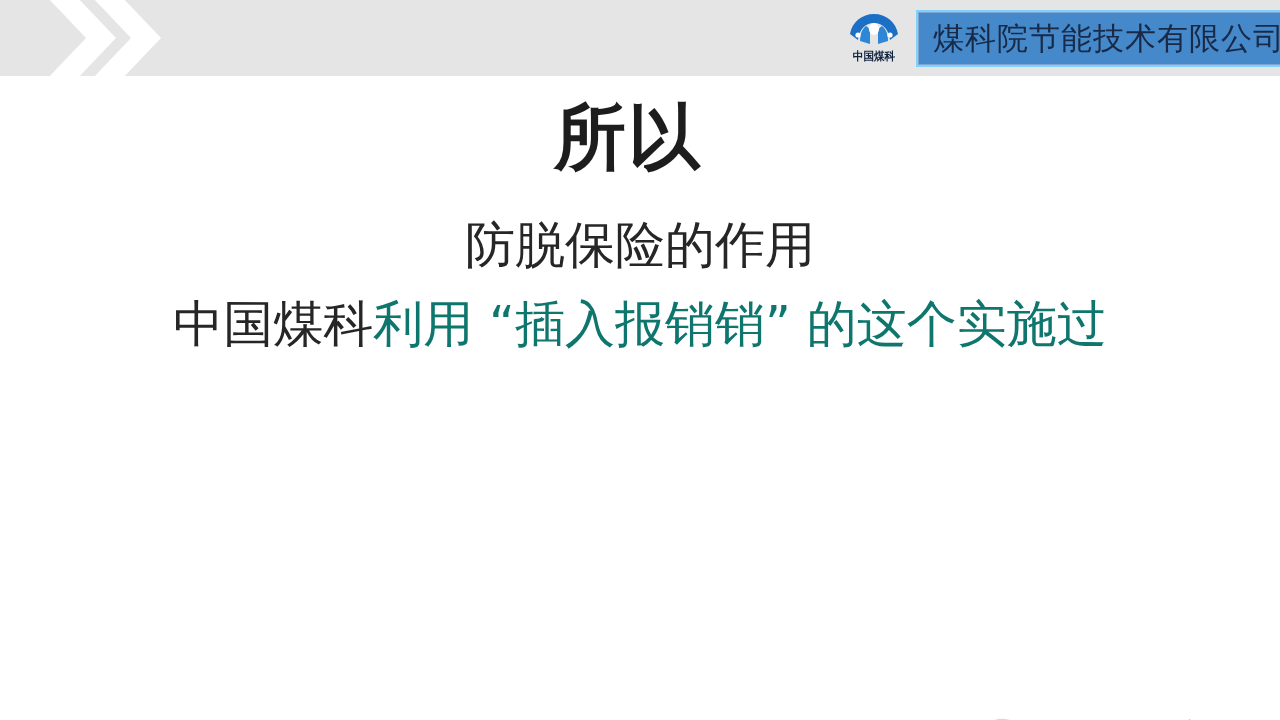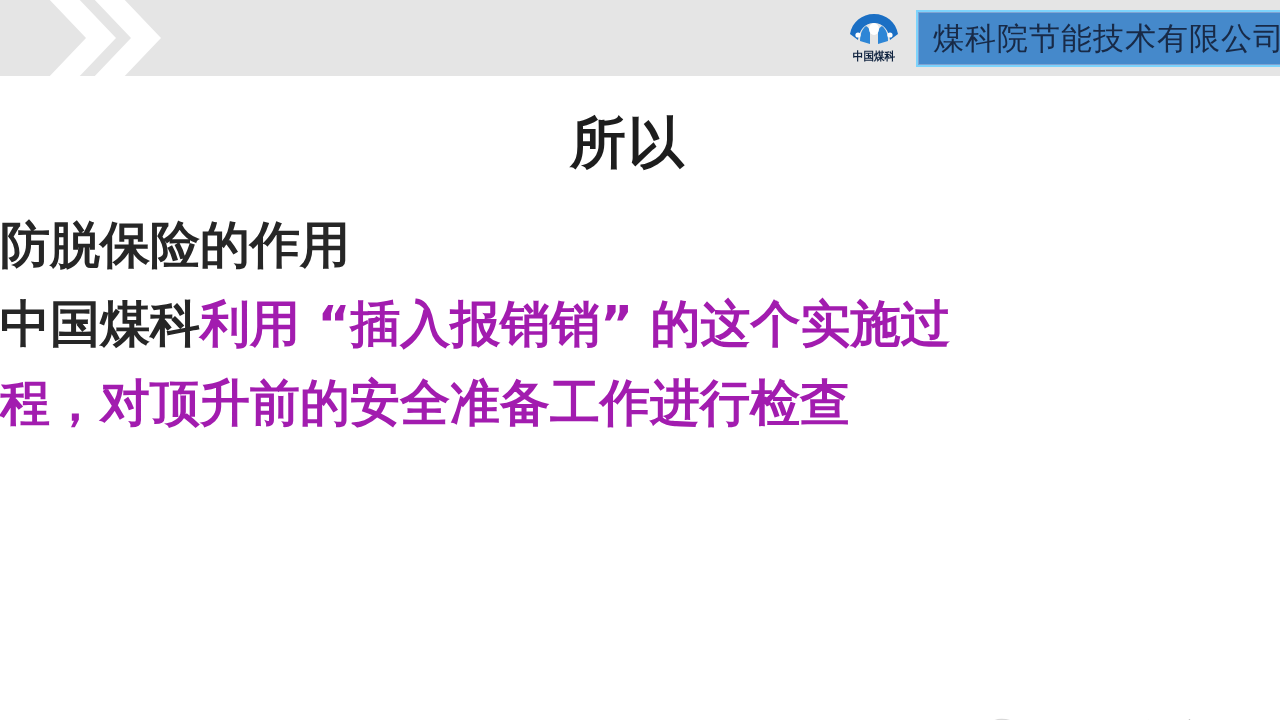--- a/index.html
+++ b/index.html
@@ -111,49 +111,49 @@
     height: 644px;
     background: #ffffff;
   }
 
   .slide-title {
     position: absolute;
     top: 24px;
     left: 0;
     width: 1256px;
     text-align: center;
-    font-size: 56px;
+    font-size: 72px;
     line-height: 86px;
     font-weight: 700;
     color: #1d1d1d;
     letter-spacing: 2px;
-    font-family: Liberation Sans, sans-serif;
+    font-family: Liberation Mono, monospace;
   }
 
   .body-lines {
     position: absolute;
     top: 130px;
     left: 0;
     width: 1280px;
-    font-weight: bold;
+    text-align: center;
   }
   .body-line {
     font-size: 50px;
     line-height: 79px;
     color: #262626;
     letter-spacing: 0px;
     white-space: nowrap;
     font-family: "DejaVu Sans", "Liberation Sans", sans-serif;
   }
   .body-line.line-3,
   .body-line.line-4 {
     font-size: 50px;
   }
   .seg-black { color: #262626; }
-  .seg-red   { color: #a21caf; }
+  .seg-red   { color: #0f766e; }
 
   
   .watermark {
     position: absolute;
     left: 985px;
     top: 640px;
     display: flex;
     align-items: center;
     gap: 8px;
   }
@@ -219,23 +219,20 @@
 
     <div class="body-line line-1">
       <span class="seg-black">防脱保险的作用</span>
     </div>
 
 
     <div class="body-line line-3">
       <span class="seg-black">中国煤科</span><span class="seg-red">利用 “插入报销销” 的这个实施过</span>
     </div>
 
-    <div class="body-line line-4">
-      <span class="seg-red">程，对顶升前的安全准备工作进行检查</span>
-    </div>
 
   </div>
 
   <div class="watermark">
     <svg class="wechat-icon" viewBox="0 0 46 40" aria-hidden="true">
       <path d="M16.5 3.5 C8.6 3.5 2.2 8.7 2.2 15.1 c0 3.6 2.1 6.8 5.3 8.9 l-1.4 4.3 4.8 -2.5 c1.7 0.5 3.6 0.8 5.6 0.8 0.5 0 1 0 1.5 -0.05 -0.3 -1 -0.5 -2 -0.5 -3.1 0 -6.4 6.4 -11.6 14.3 -11.6 0.5 0 1 0.02 1.5 0.07 C32 7.2 25 3.5 16.5 3.5 Z" fill="none" stroke="#b9b9b9" stroke-width="1.6"></path>
       <circle cx="11.5" cy="12" r="1.5" fill="#b9b9b9"></circle>
       <circle cx="21" cy="12" r="1.5" fill="#b9b9b9"></circle>
       <path d="M32 14.5 C25 14.5 19.5 18.9 19.5 24.3 c0 3.1 1.8 5.8 4.6 7.6 l-1.1 3.5 4 -2.1 c1.5 0.4 3.1 0.6 4.8 0.6 7 0 12.6 -4.4 12.6 -9.8 0 -5.4 -5.6 -9.8 -12.6 -9.8 Z" fill="none" stroke="#b9b9b9" stroke-width="1.6"></path>
       <circle cx="28" cy="22.5" r="1.3" fill="#b9b9b9"></circle>

